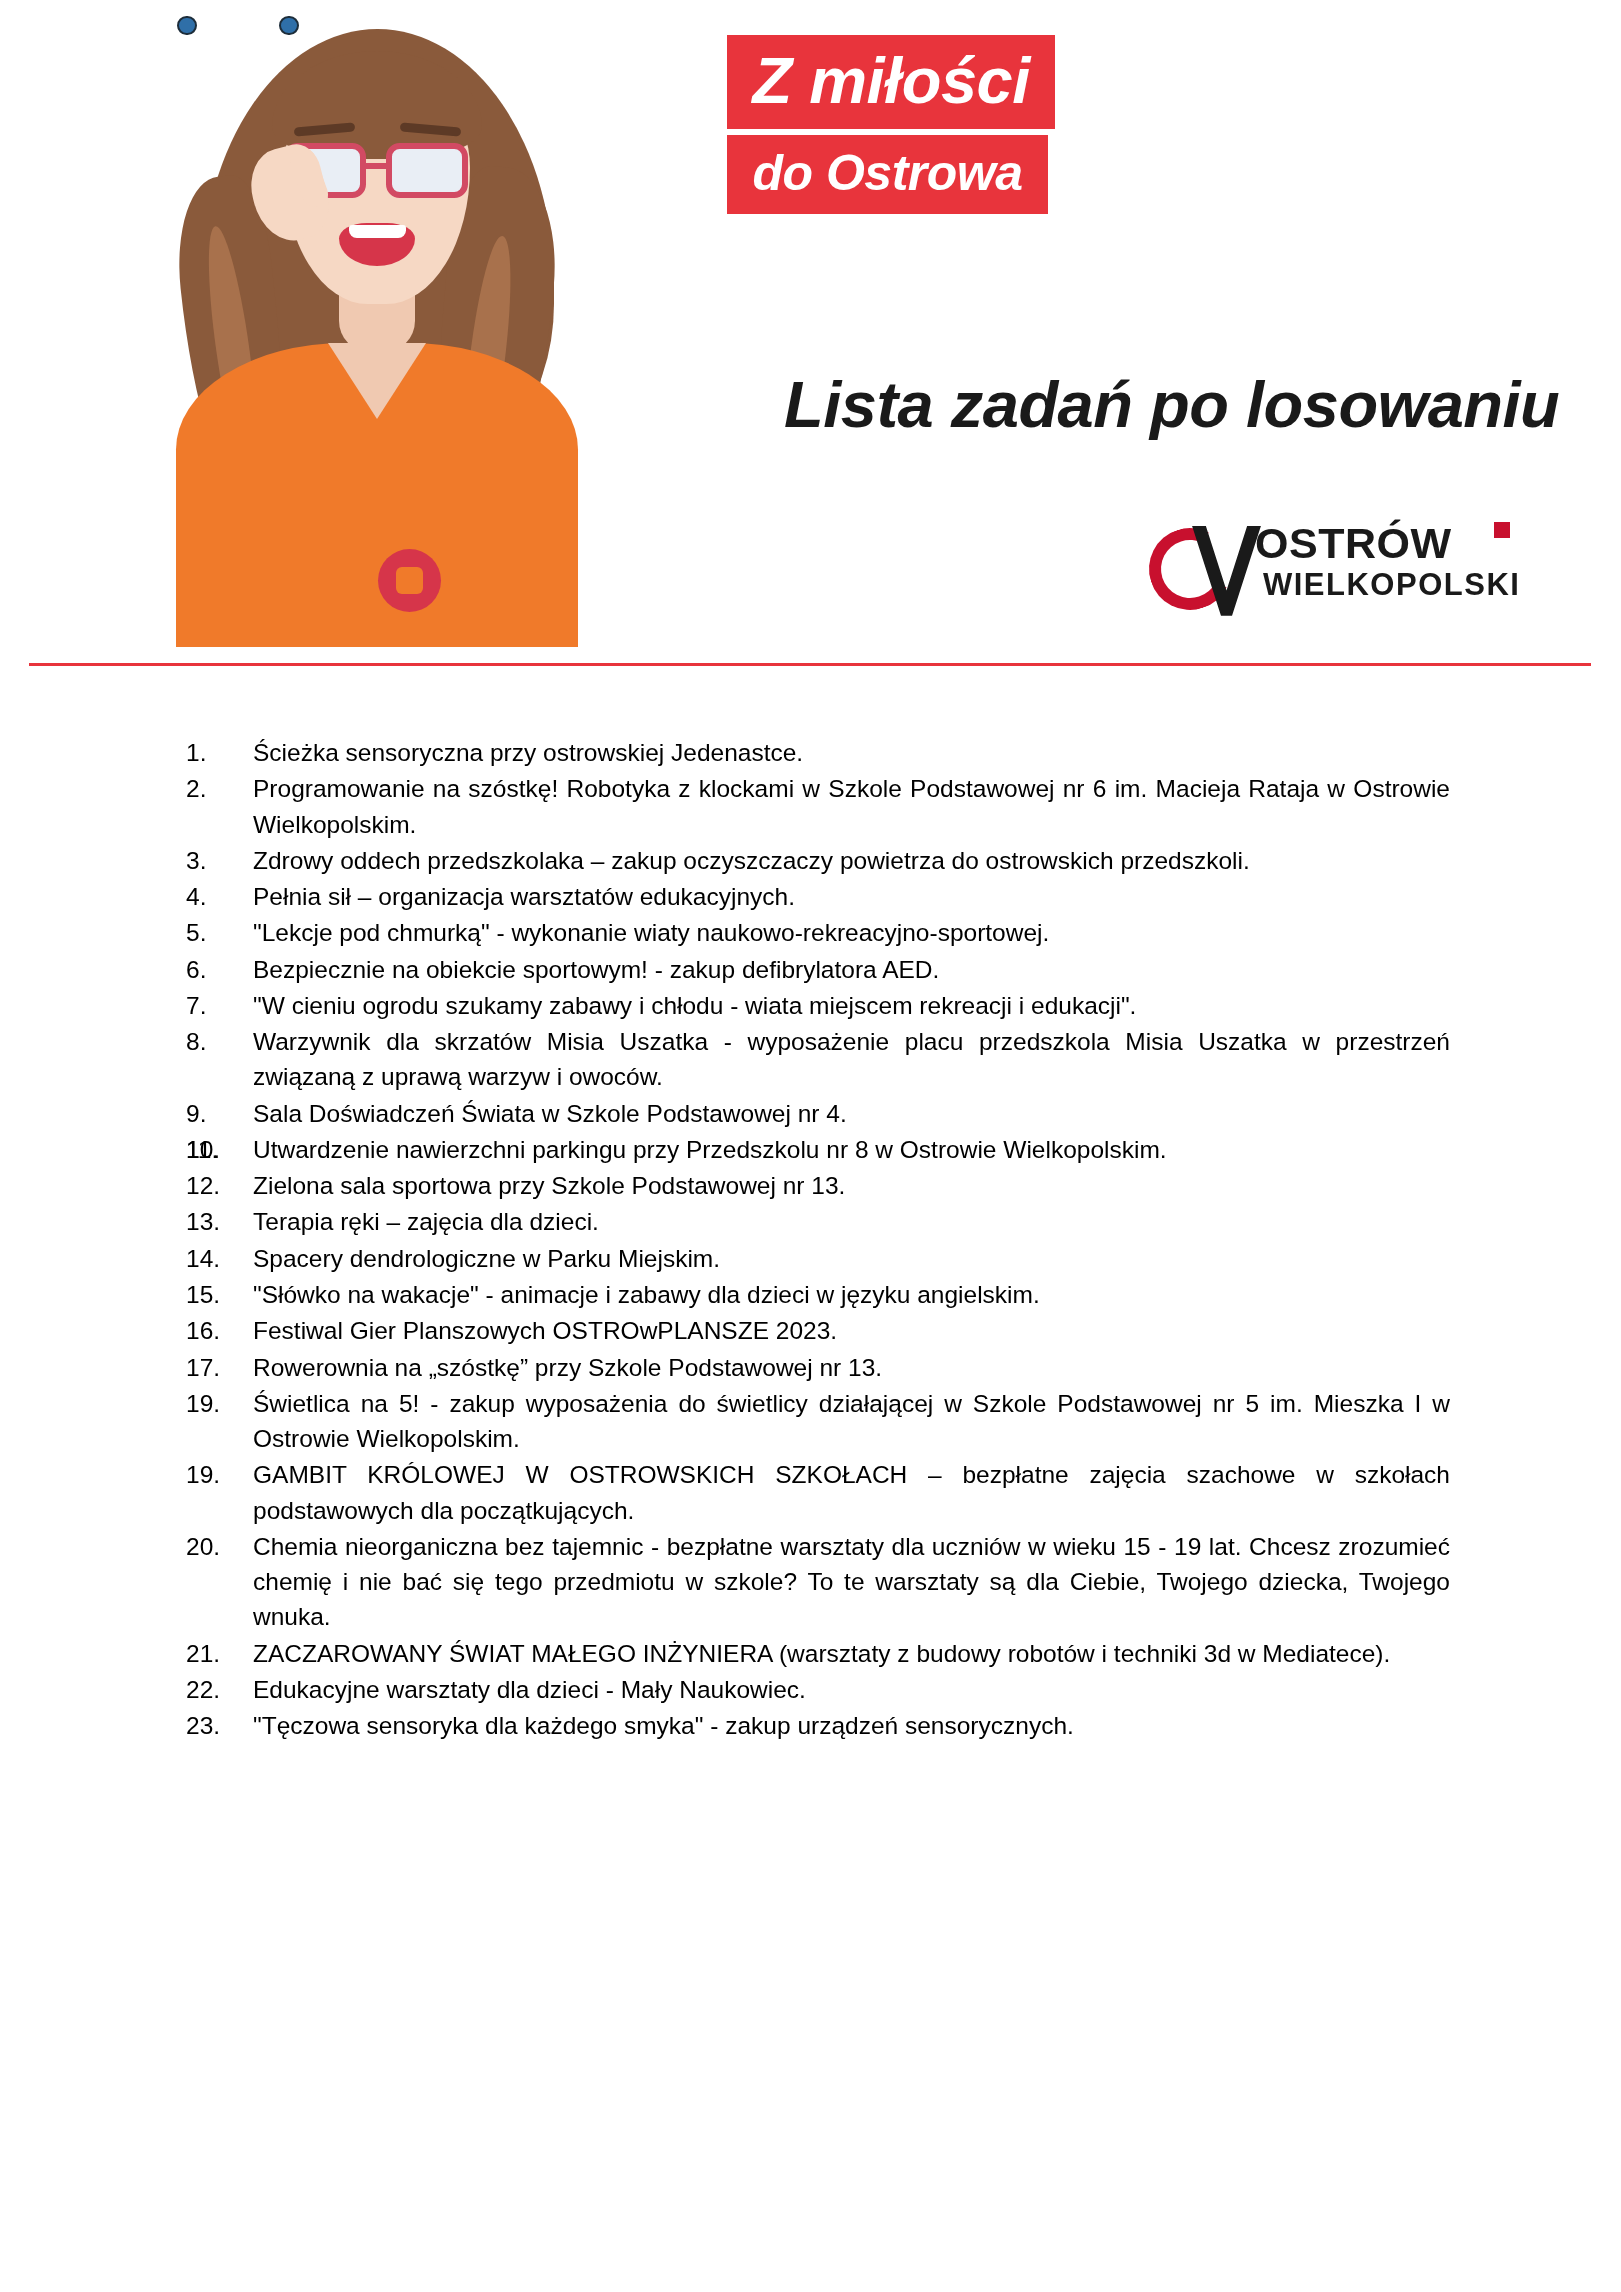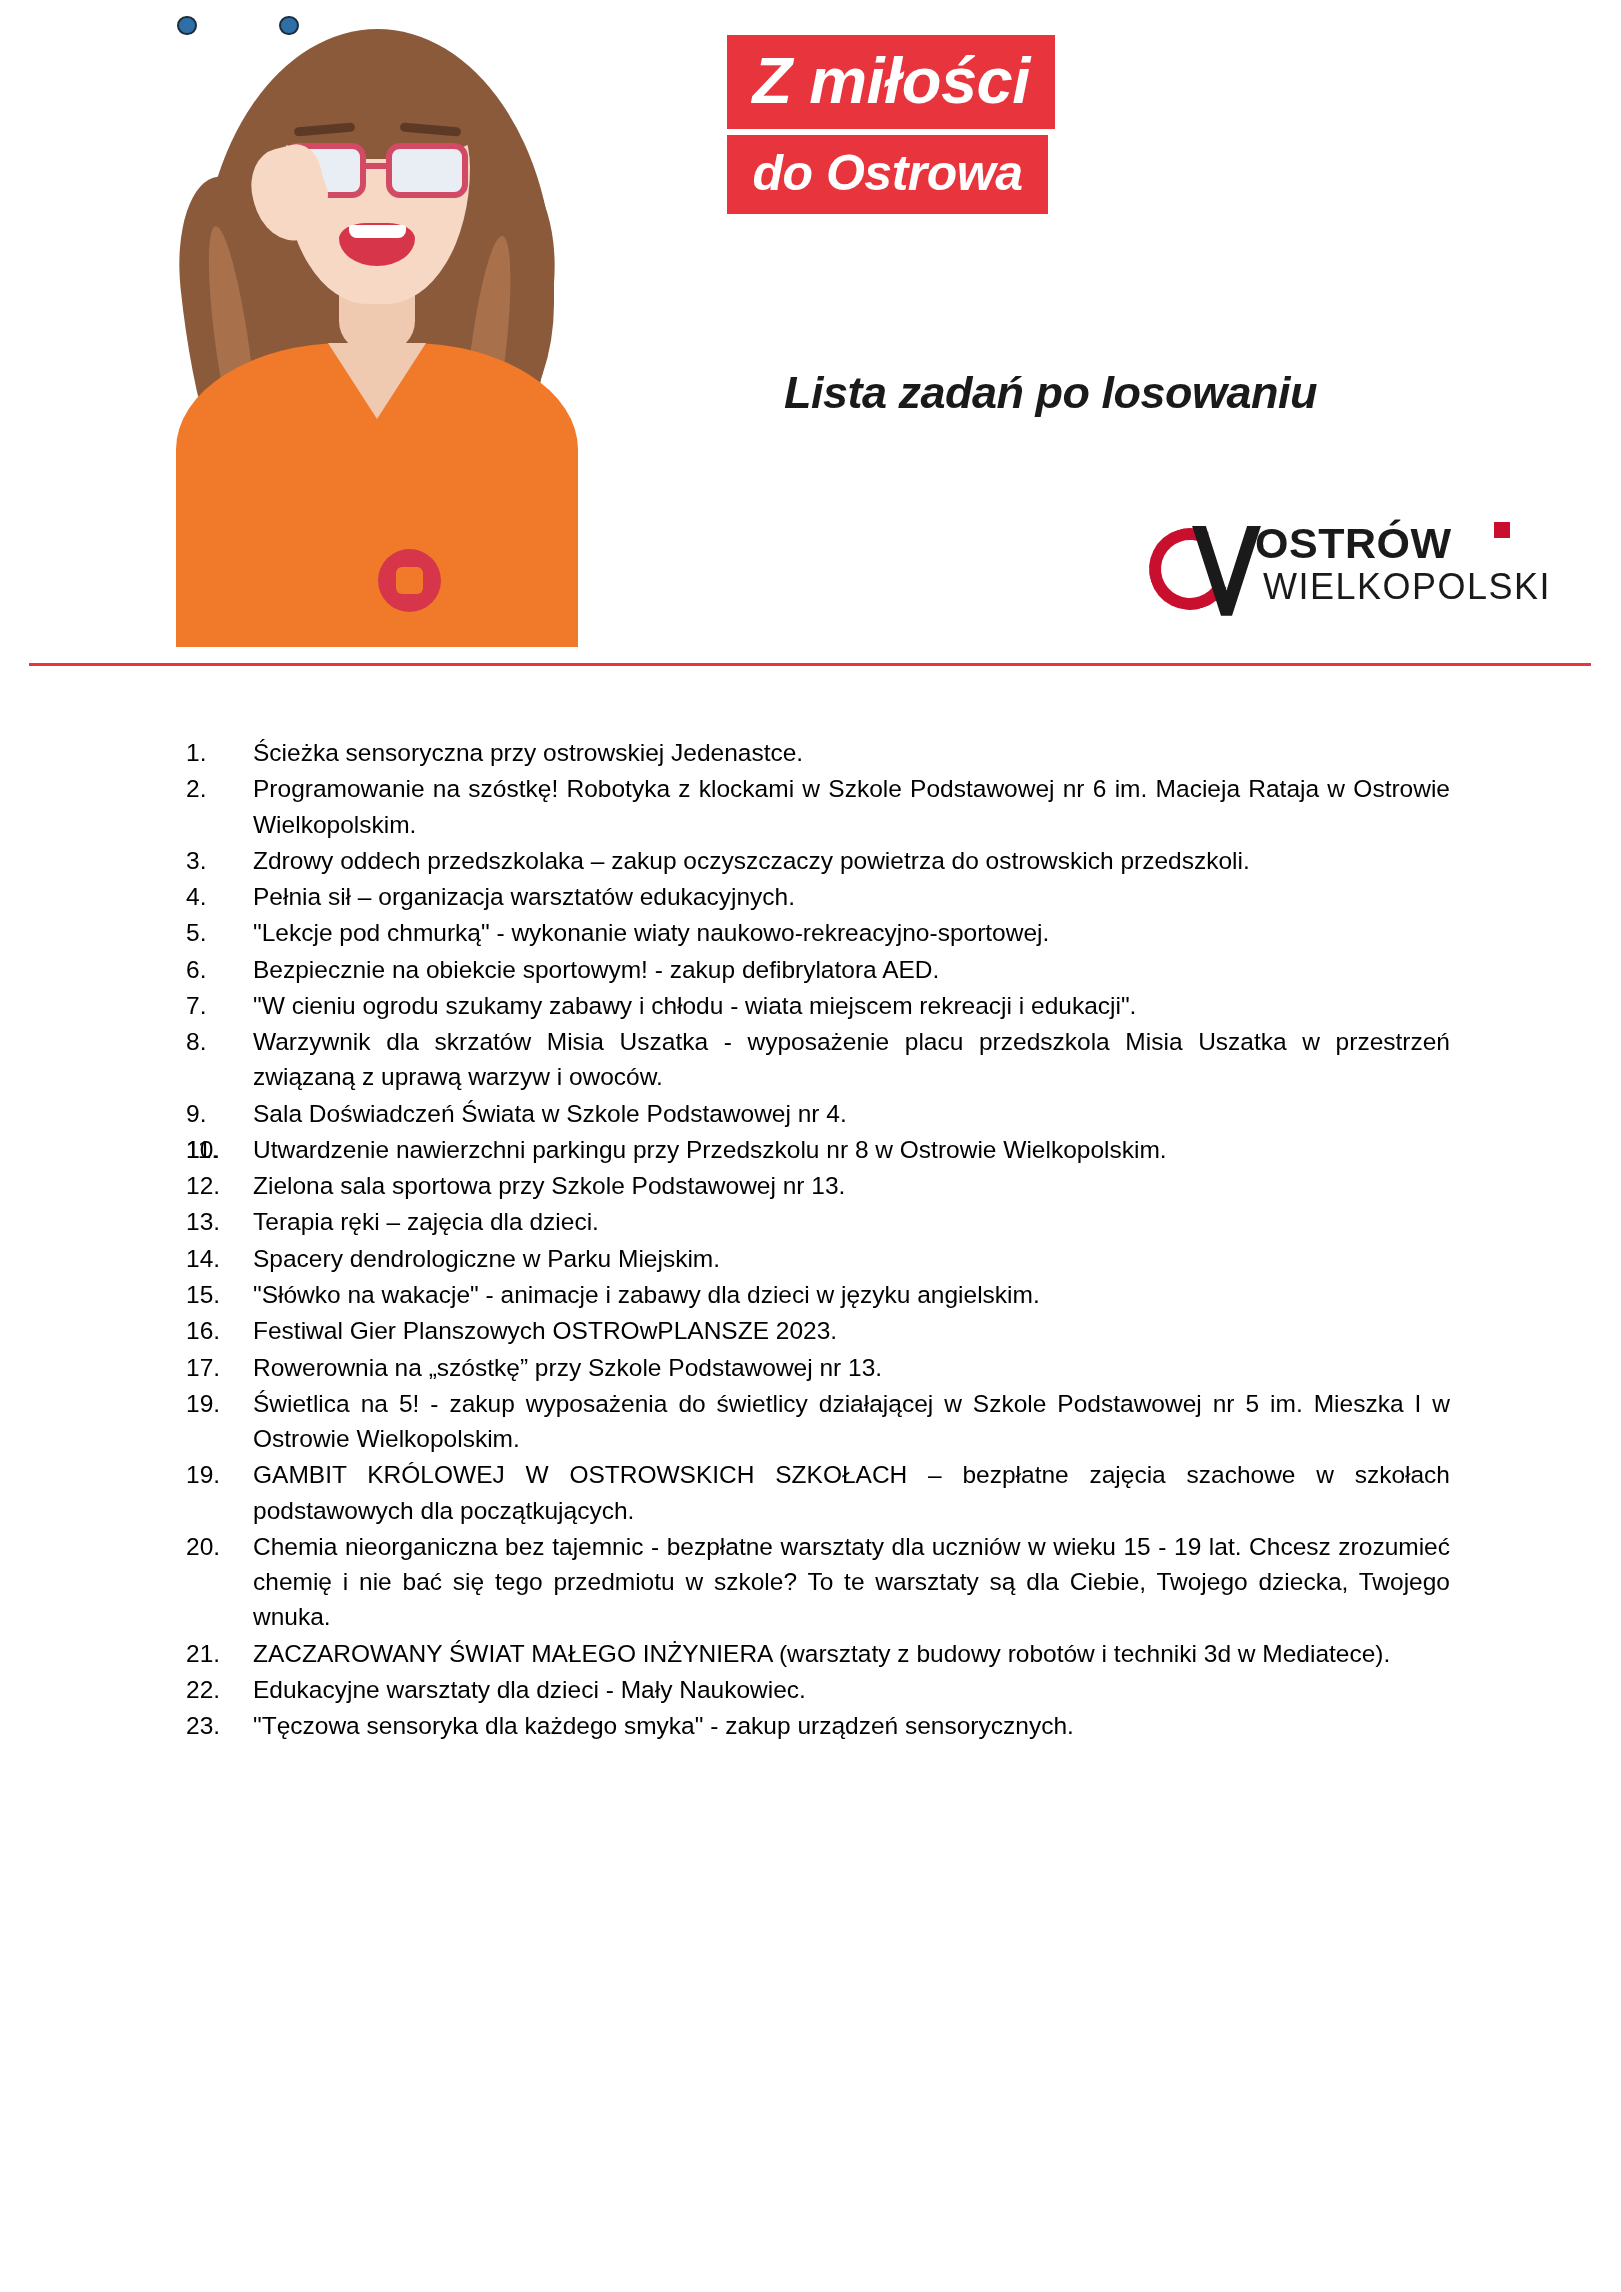--- a/index.html
+++ b/index.html
@@ -253,21 +253,21 @@
     white-space: nowrap;
   }
   .title-line.second {
     margin-top: 5.9px;
     font-size: 50px;
   }
   .subtitle {
     position: absolute;
     left: 784px;
     top: 367px;
-    font-size: 45px;
+    font-size: 65px;
     font-style: italic;
     font-weight: bold;
     color: #1a1a1a;
     letter-spacing: -0.5px;
     white-space: nowrap;
   }
 
   
   .city-logo {
     position: absolute;
@@ -311,22 +311,22 @@
     font-size: 43px;
     font-weight: bold;
     color: #1a1a1a;
     letter-spacing: 0.5px;
     line-height: 1;
   }
   .logo-text-2 {
     position: absolute;
     left: 114px;
     top: 51px;
-    font-size: 36px;
-    font-weight: normal;
+    font-size: 31px;
+    font-weight: bold;
     color: #1a1a1a;
     letter-spacing: 1.5px;
     line-height: 1;
   }
   .logo-dot {
     position: absolute;
     left: 345px;
     top: 3.9px;
     width: 15.7px;
     height: 15.7px;

